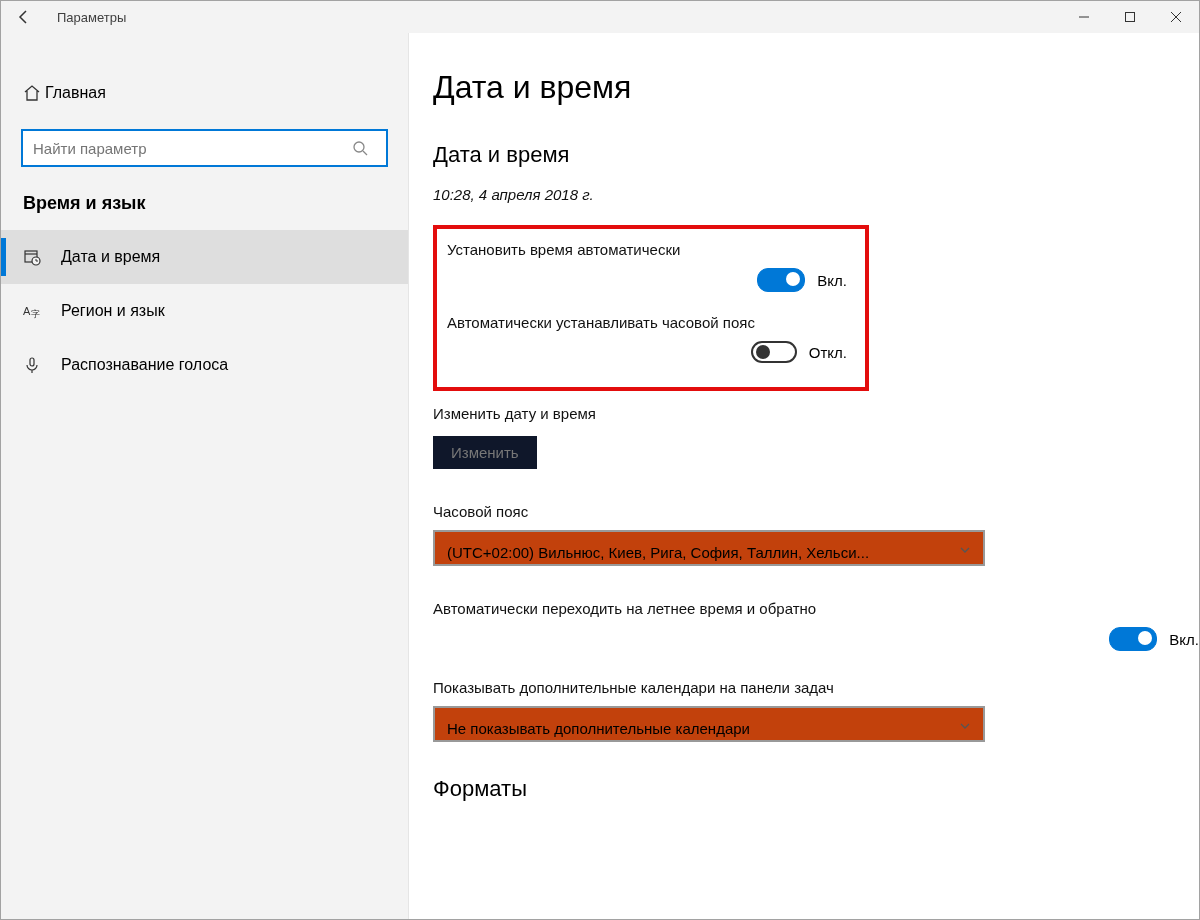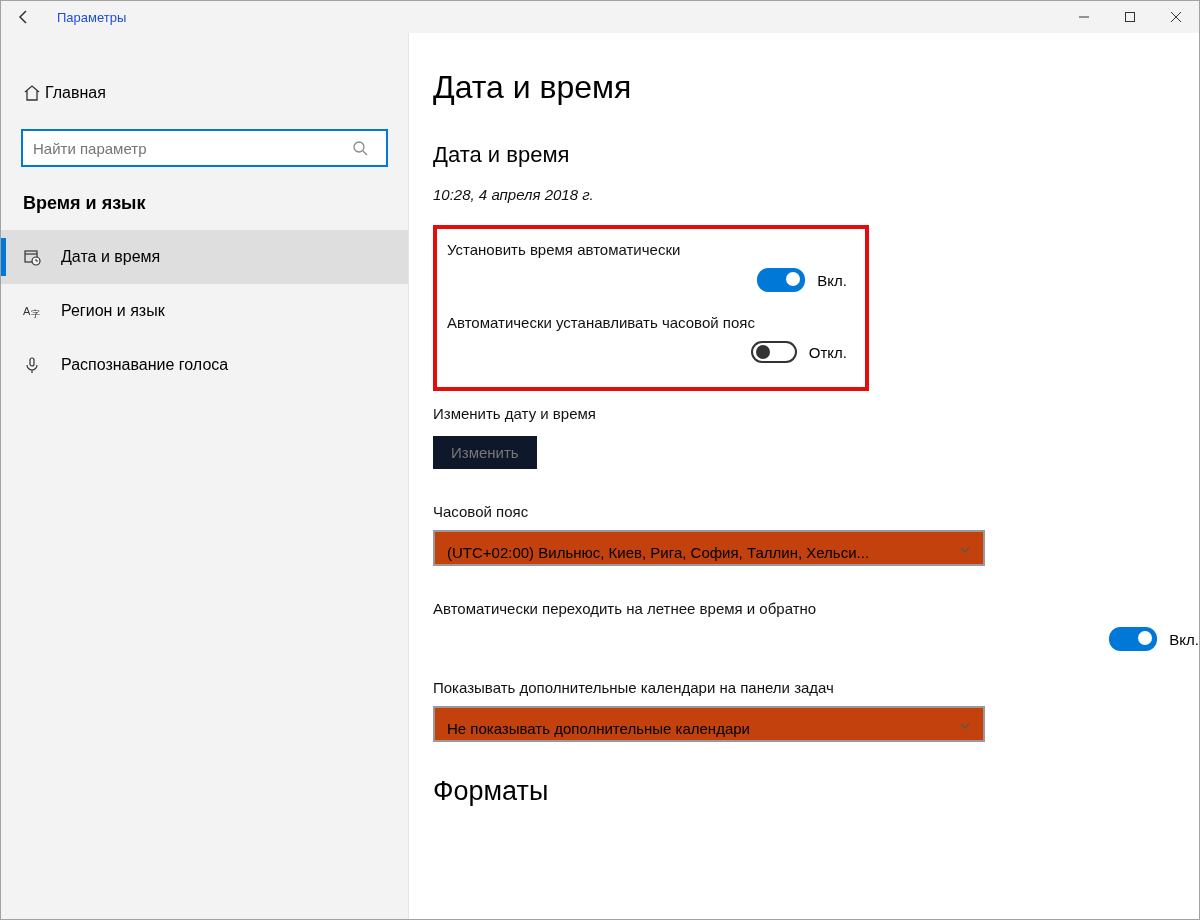--- a/index.html
+++ b/index.html
@@ -24,21 +24,21 @@
   }
   .titlebar .back {
     width: 46px; height: 32px;
     display: flex; align-items: center; justify-content: center;
     font-size: 16px; color: #333;
   }
   .titlebar .title {
     flex: 0 0 auto;
     margin-left: 10px;
     font-size: 13px;
-    color: #1d4ed8;
+    color: #404040;
   }
   .titlebar .spacer { flex: 1; }
   .winbtn {
     width: 46px; height: 32px;
     display: flex; align-items: center; justify-content: center;
     font-size: 14px; color: #333;
   }
   .body {
     flex: 1; display: flex; overflow: hidden;
   }
@@ -147,21 +147,21 @@
     width: 552px; height: 36px;
     border: 2px solid #999;
     display: flex; align-items: flex-start; justify-content: space-between;
     padding: 12px 12px; box-sizing: border-box;
     font-size: 15px; margin-bottom: 34px;
     background: #c2410c;
   }
   .dropdown .chev { font-size: 12px; color: #555;}
   .section-gap { height: 6px; }
   h2.formats-title {
-    font-size: 27px; font-weight: 400; margin: 26px 0 0 0;
+    font-size: 22px; font-weight: 400; margin: 26px 0 0 0;
   }
   svg { display: block; }
 </style>
 </head>
 <body>
 
 <div class="window">
 
   <div class="titlebar">
     <div class="back">

